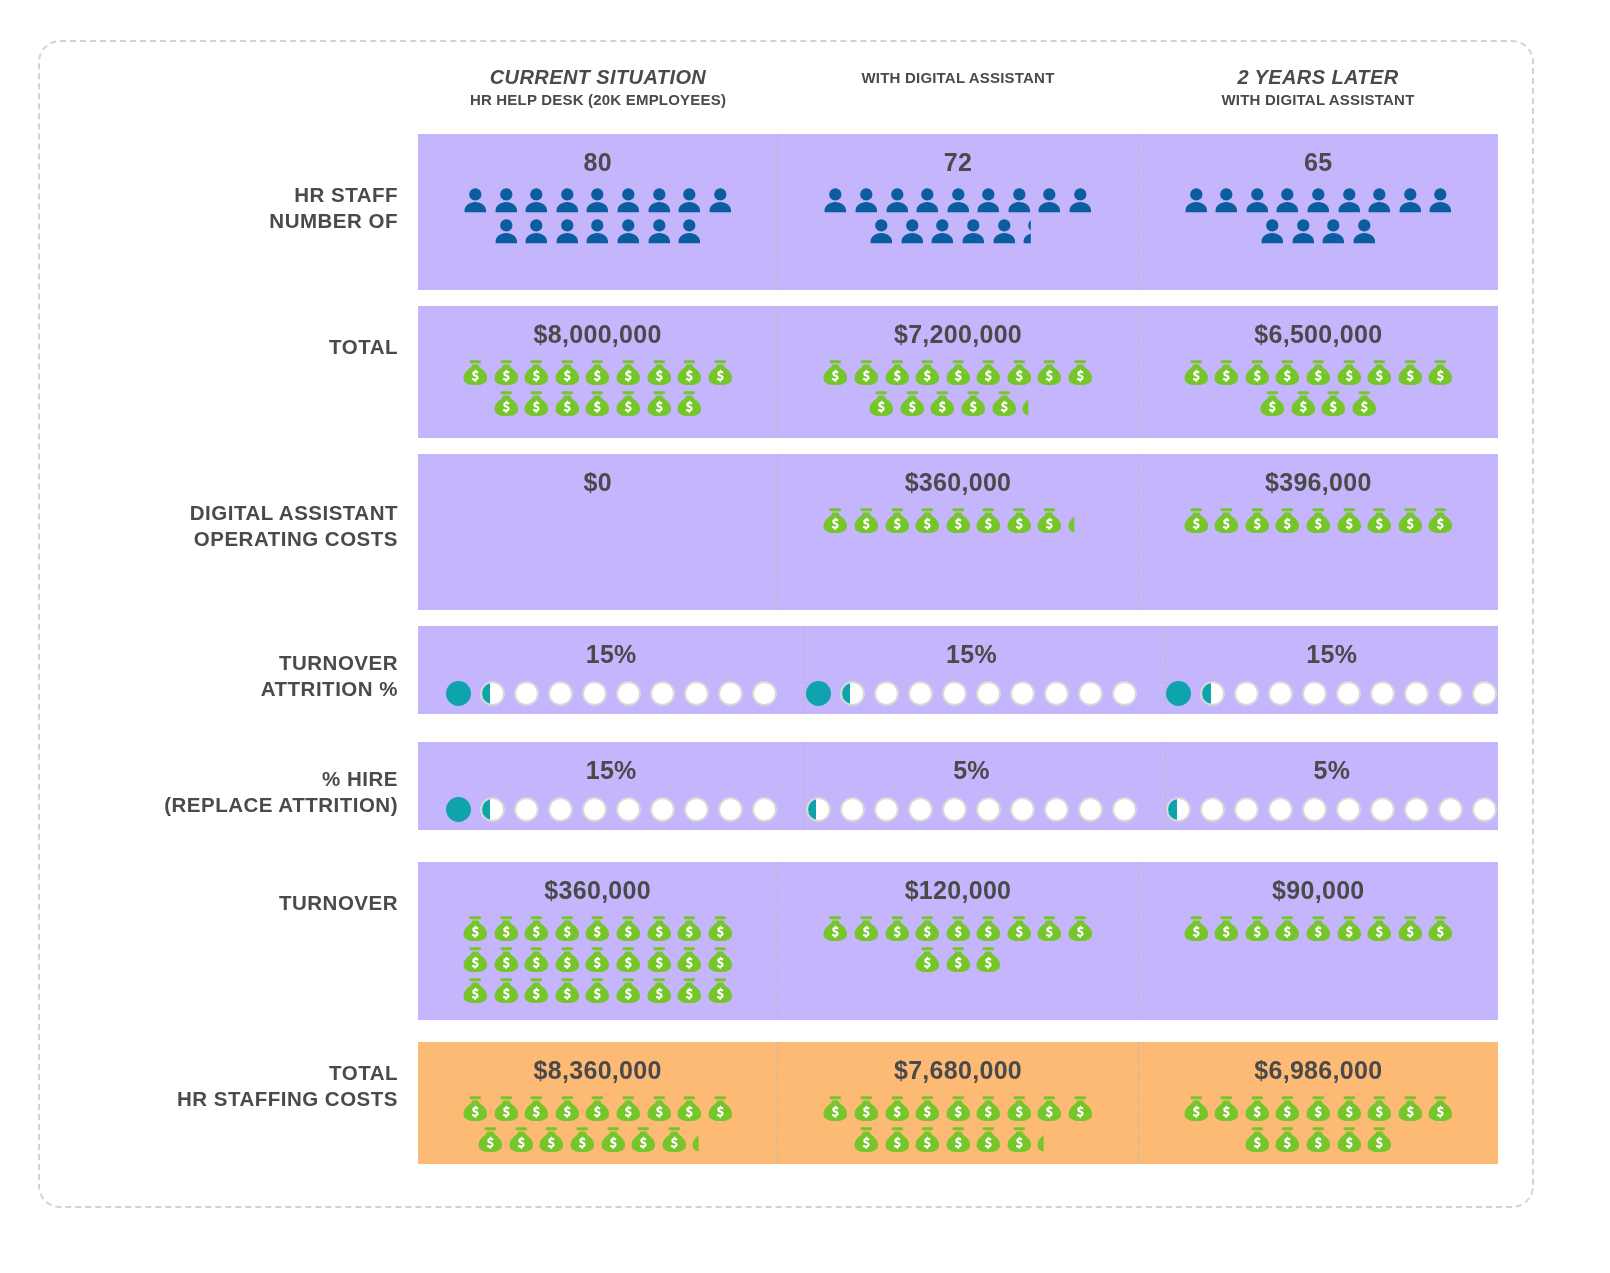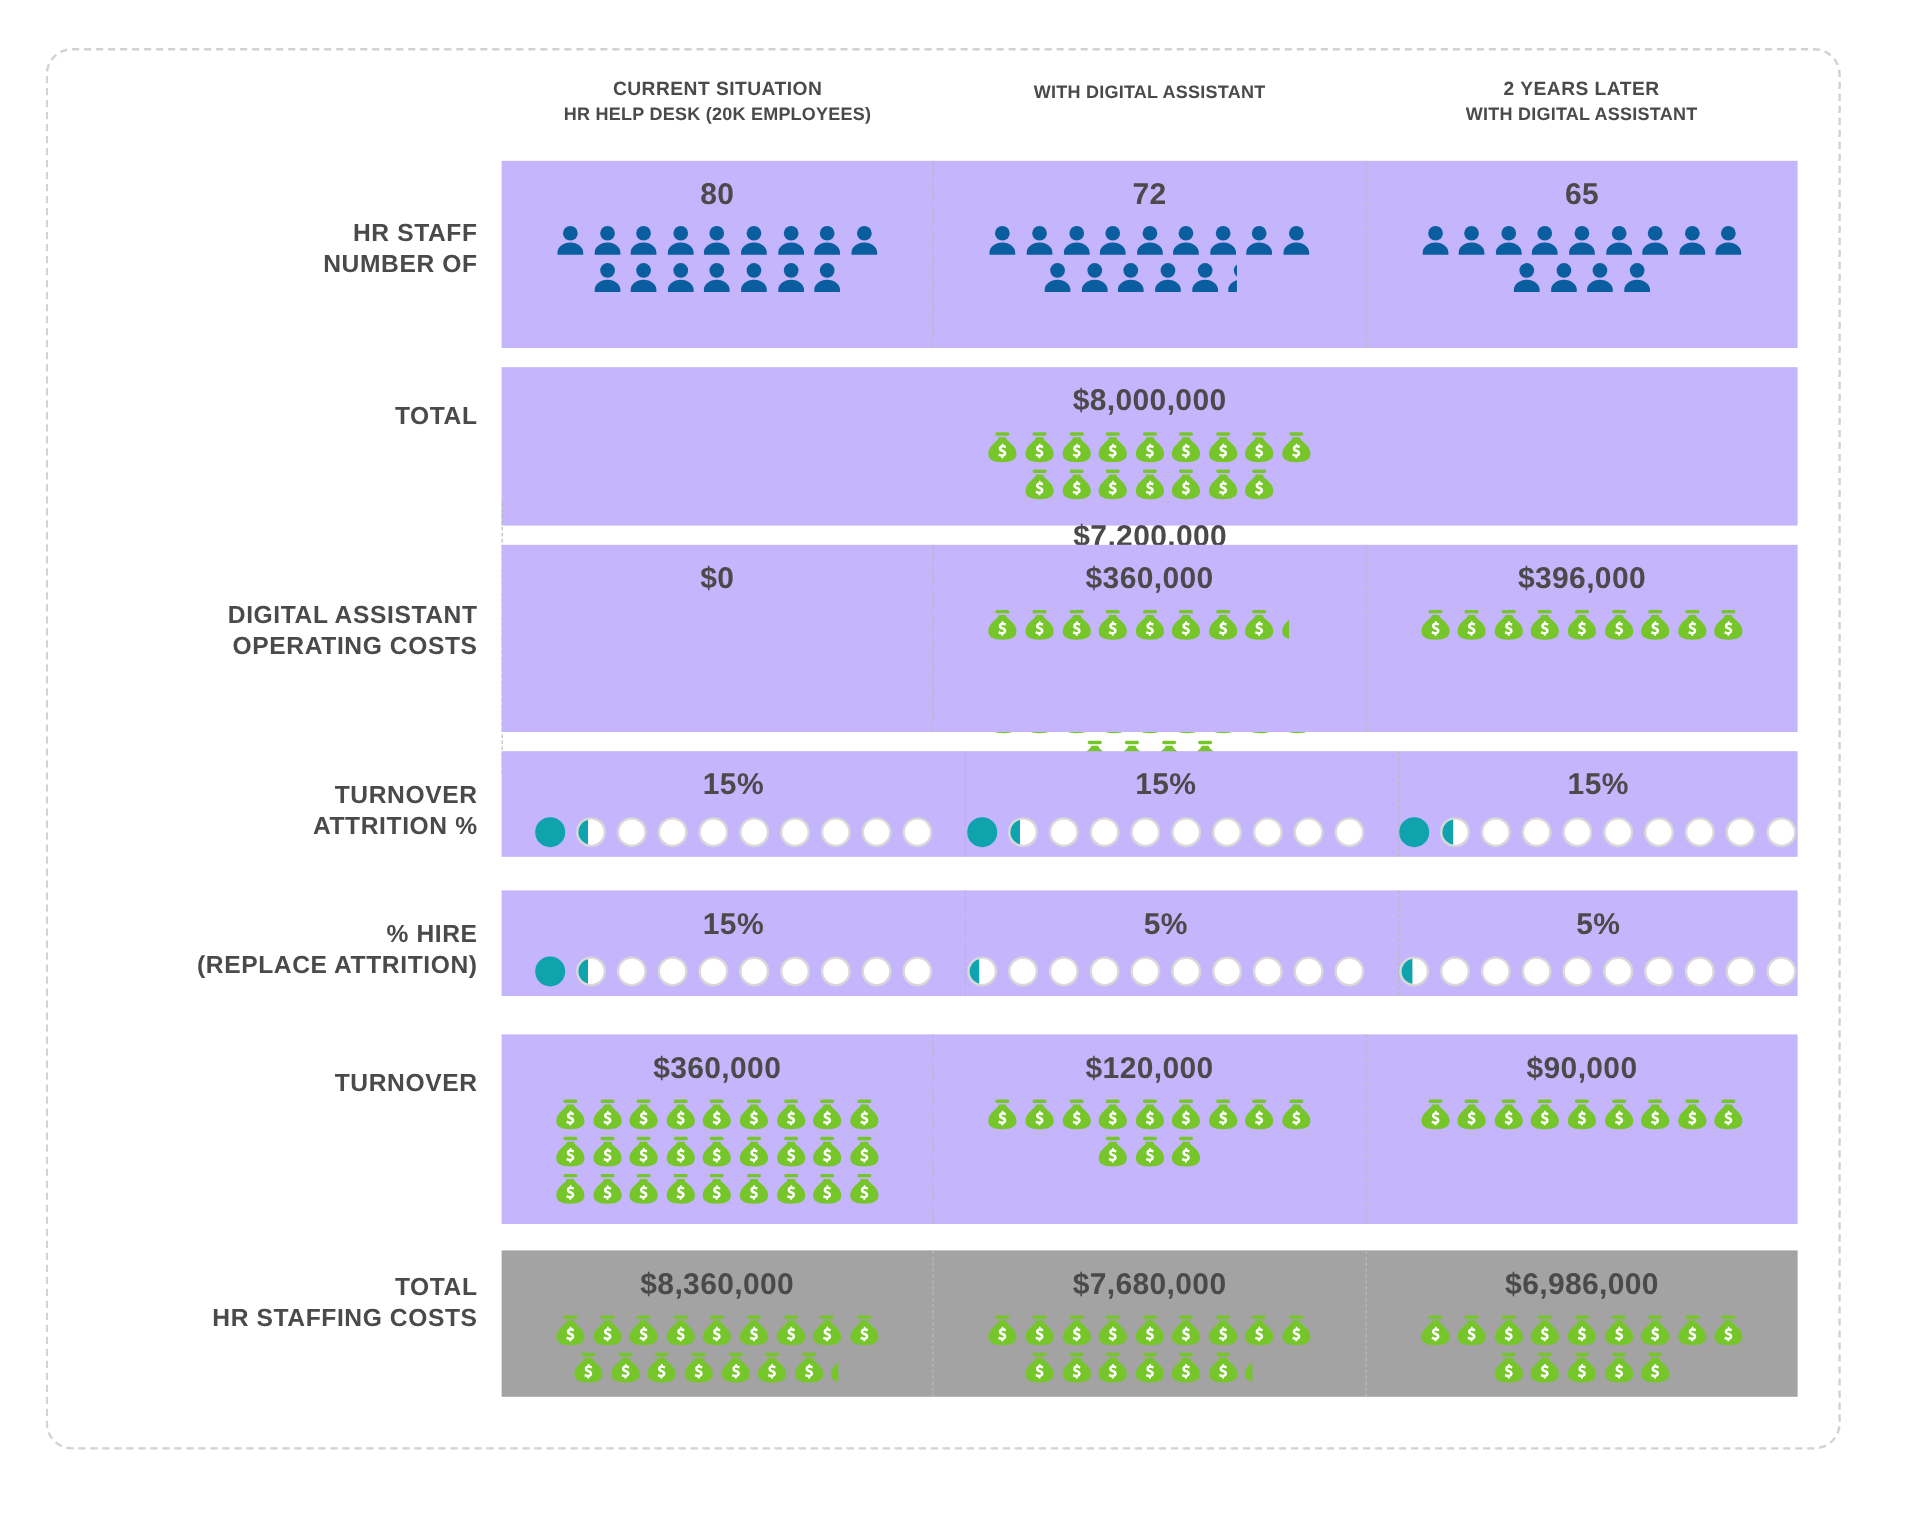--- a/index.html
+++ b/index.html
@@ -21,35 +21,35 @@
     position:absolute;left:0;top:0;width:1610px;height:1273px;
   }
 
   
   .col-headers{
     position:absolute;left:418px;top:66px;width:1080px;height:62px;
     display:flex;
   }
   .col-head{flex:1 1 0;text-align:center;}
   .col-head .ch-title{
-    font-size:16px;font-weight:bold;letter-spacing:.4px;
-    color:#4a4a4a;text-transform:uppercase;line-height:1.12;
+    font-size:20px;font-weight:bold;letter-spacing:.4px;
+    color:#4a4a4a;text-transform:uppercase;line-height:1.12;font-style:italic;
   }
   .col-head .ch-sub{
     font-size:15px;font-weight:bold;letter-spacing:.2px;
     color:#4a4a4a;text-transform:uppercase;margin-top:3px;
   }
 
   
   .row{
     position:absolute;left:418px;width:1080px;
     background:#c4b5fd;
     display:flex;
   }
-  .row.dark{background:#a3a3a3;}
+  .row.dark{background:#fdba74;}
   .rowlabel{
     position:absolute;left:60px;width:338px;
     text-align:right;
     font-size:20.5px;font-weight:bold;letter-spacing:.5px;
     color:#4a4a4a;text-transform:uppercase;line-height:1.28;
   }
   .cell{
     flex:1 1 0;position:relative;
     display:flex;flex-direction:column;align-items:center;
     padding-top:14px;box-sizing:border-box;
@@ -300,21 +300,21 @@
             <svg class="ico" viewBox="0 0 32 32">
               <circle cx="16" cy="9.6" r="6.4" fill="#0a5d9e"></circle>
               <path d="M16 17.6c-6.2 0-11.2 3.9-11.2 8.7v2.1h22.4v-2.1c0-4.8-5-8.7-11.2-8.7z" fill="#0a5d9e"></path>
             </svg>
           </div>
         </div>
       </div>
       <div class="rowlabel" style="top: 334px;">
         <div>TOTAL</div>
       </div>
-      <div class="row" style="top: 306px; height: 132px; flex-direction: column;">
+      <div class="row" style="top: 306px; height: 132px;">
         <div class="cell">
           <div class="value">$8,000,000</div>
           <div class="icons" style="width: 276px;">
             <svg class="ico" viewBox="0 0 32 32">
               <path d="M11.4 3.2h9.2c.9 0 1.5.7 1.5 1.5s-.6 1.5-1.5 1.5h-9.2c-.9 0-1.5-.7-1.5-1.5s.6-1.5 1.5-1.5z" fill="#76c62b"></path>
               <path d="M13 7.6h6c.5 2.1 2.1 3.2 4.3 5.1 3.2 2.7 5 5.6 5 9.3 0 4.6-3.9 7.2-12.3 7.2S3.7 26.6 3.7 22c0-3.7 1.8-6.6 5-9.3 2.2-1.9 3.8-3 4.3-5.1z" fill="#76c62b"></path>
               <path d="M16.9 13.1v1.2c1 .1 1.8.4 2.4.8l-.7 2c-.6-.4-1.4-.7-2.3-.7-.8 0-1.2.3-1.2.7 0 .5.5.7 1.7 1.2 1.8.7 2.6 1.6 2.6 3.1 0 1.5-1 2.7-2.6 3v1.3h-1.7v-1.2c-1.1-.1-2.1-.4-2.7-.8l.7-2.1c.7.4 1.6.8 2.6.8.9 0 1.5-.3 1.5-.9 0-.5-.5-.8-1.6-1.2-1.7-.6-2.7-1.5-2.7-3.1 0-1.5 1-2.6 2.6-3v-1.1h1.4z" fill="#ffffff"></path>
             </svg>
             <svg class="ico" viewBox="0 0 32 32">
               <path d="M11.4 3.2h9.2c.9 0 1.5.7 1.5 1.5s-.6 1.5-1.5 1.5h-9.2c-.9 0-1.5-.7-1.5-1.5s.6-1.5 1.5-1.5z" fill="#76c62b"></path>

